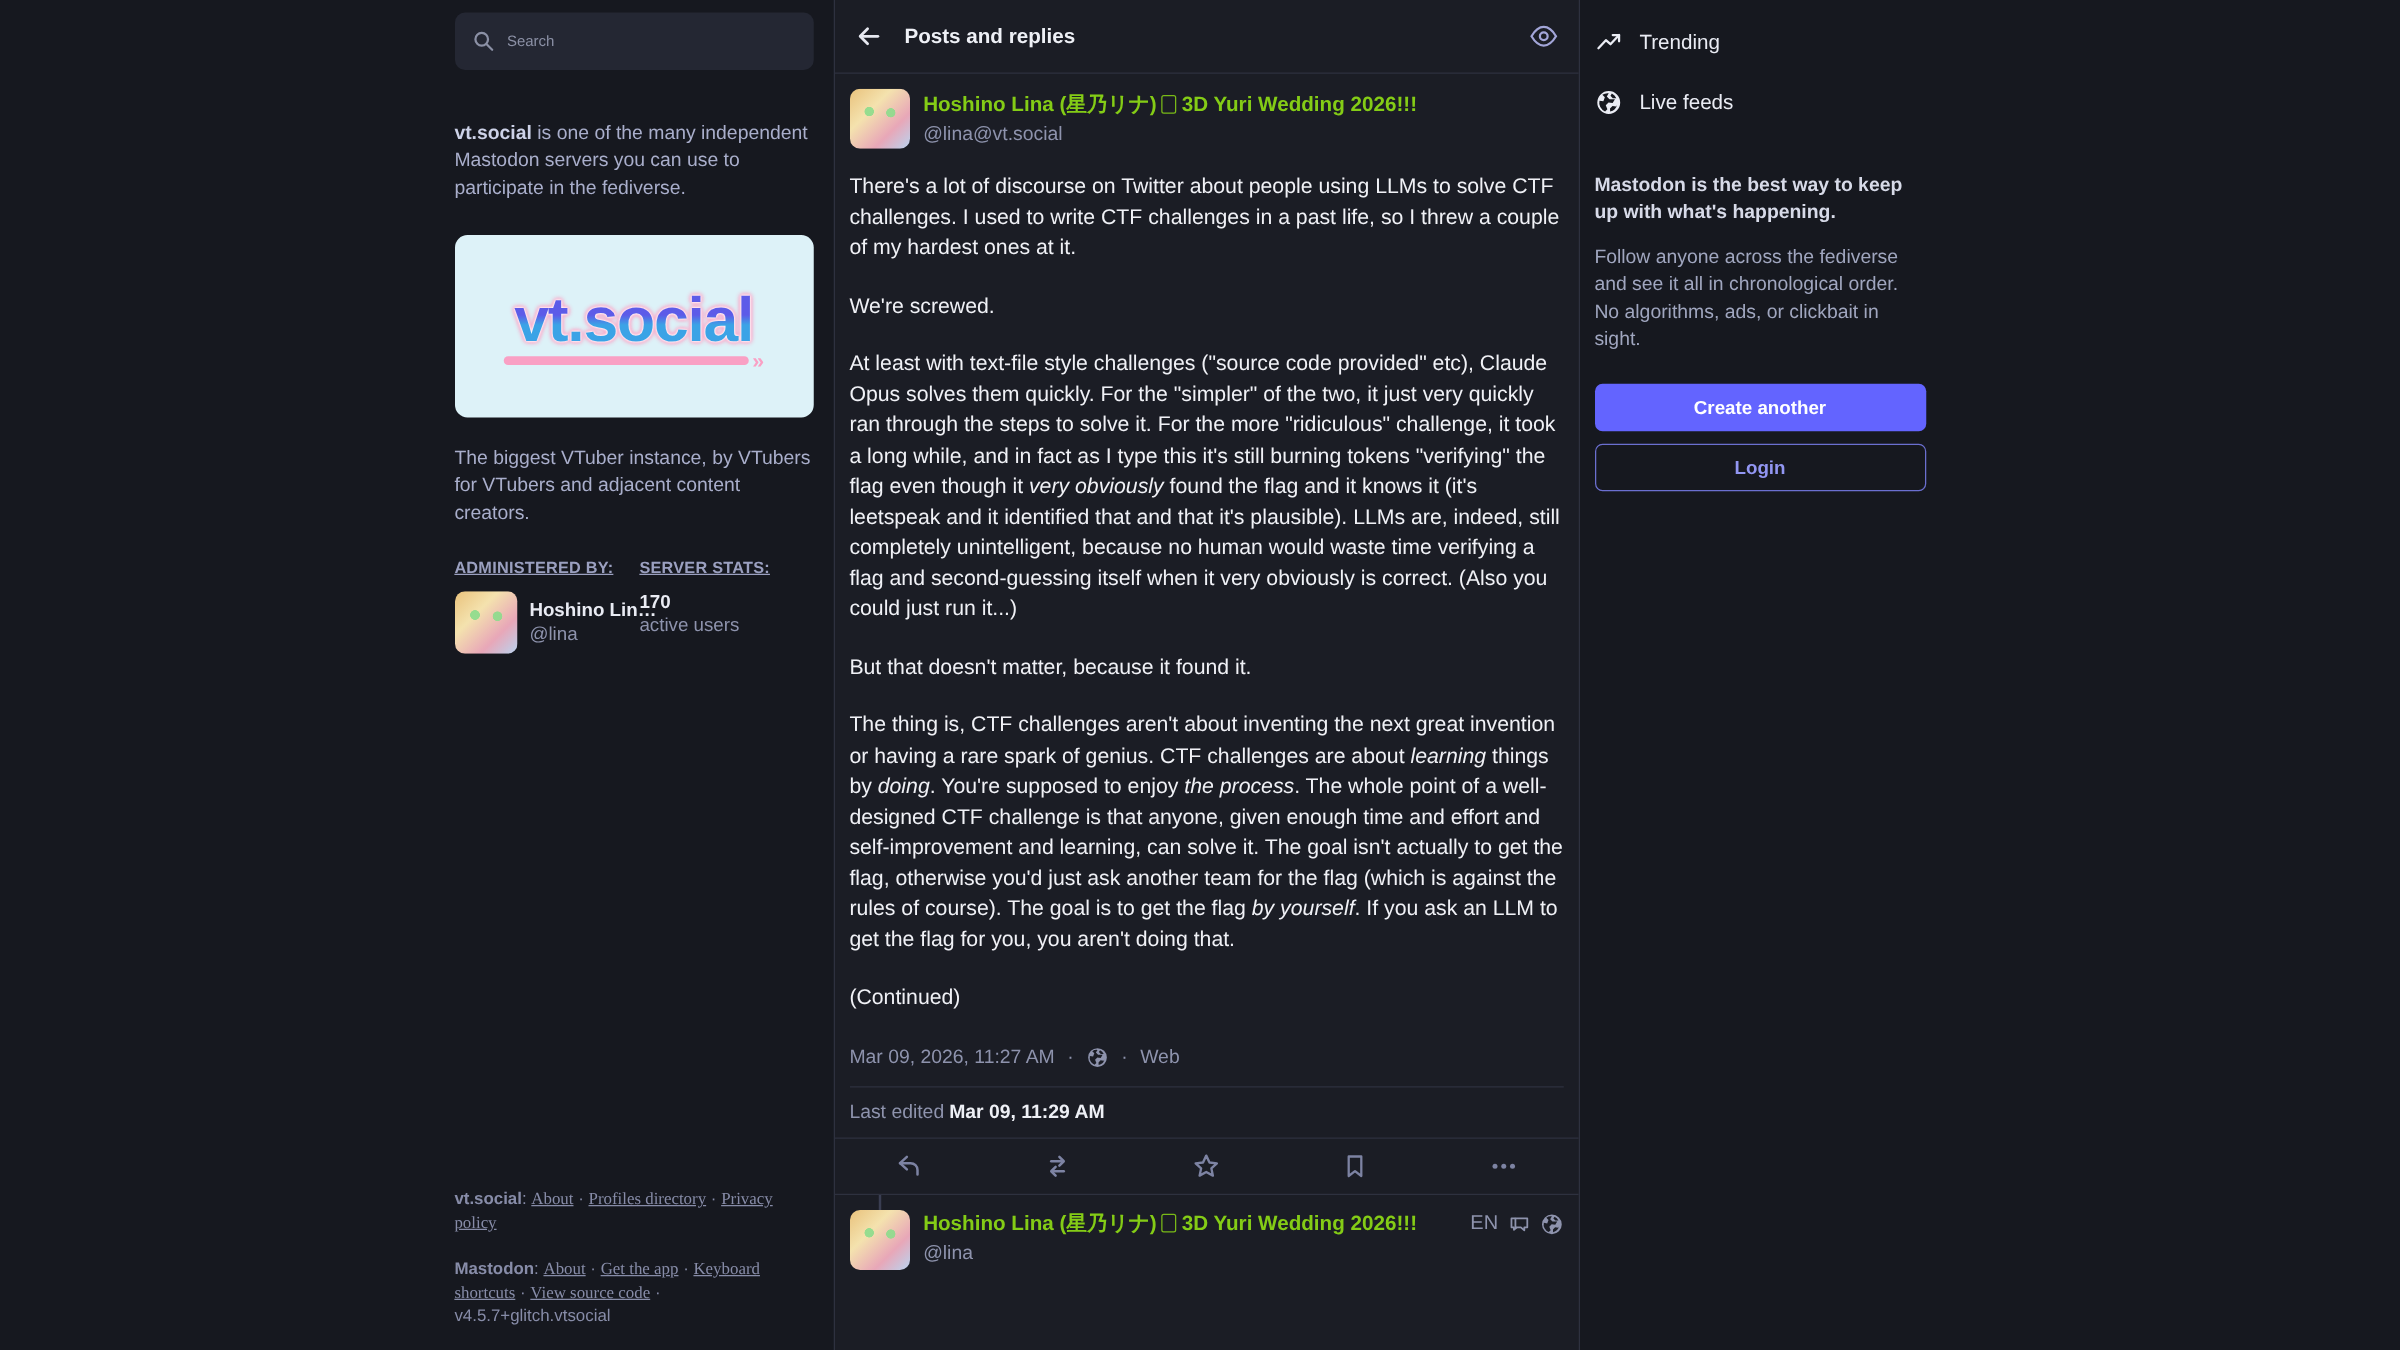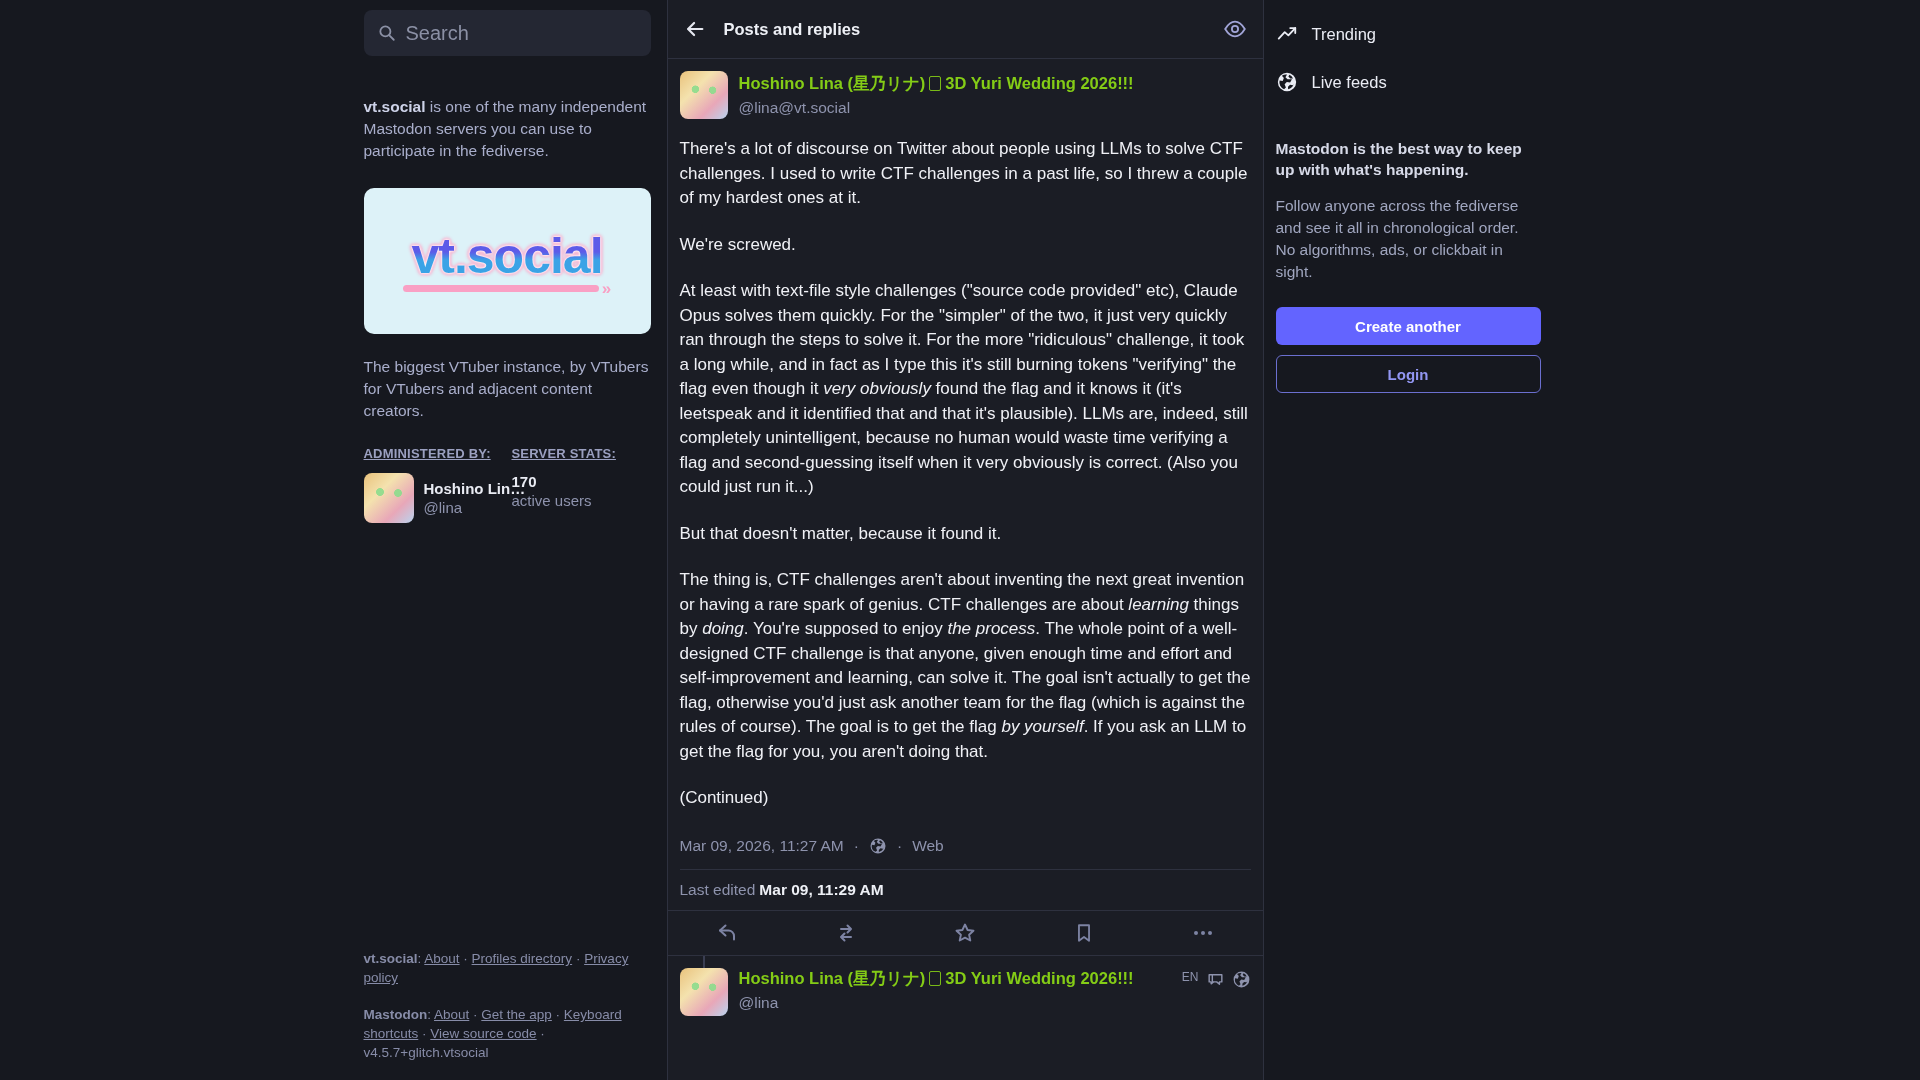--- a/index.html
+++ b/index.html
@@ -16,21 +16,21 @@
   
   .left-col { width: 287px; margin-right: 16px; display: flex; flex-direction: column; height: 1080px; }
   .search-box {
     margin-top: 10px; height: 46px; background: var(--c-input-background);
     border-radius: 8px; display: flex; align-items: center; padding: 0 14px; gap: 10px;
     color: #8b90a5; flex: none;
   }
   .search-box svg { flex: none; }
   .search-input {
     background: transparent; border: none; outline: none; width: 100%;
-    font-size: 20px; color: #c9cddd; font-family: inherit;
+    font-size: 12px; color: #c9cddd; font-family: inherit;
   }
   .search-input::placeholder { color: #8b90a5; }
   .about, .tagline { margin-top: 40px; font-size: 15.5px; line-height: 22px; color: var(--c-sidebar-text); }
   .about strong { color: #cdd2e8; }
   .logo-card {
     margin-top: 26px; height: 146px; border-radius: 10px; flex: none;
     background: var(--c-logo-card-bg);
     display: flex; flex-direction: column; align-items: center; justify-content: center;
   }
   .logo-word {
@@ -58,21 +58,21 @@
   .admin-avatar { width: 50px; height: 50px; }
   .admin-texts { min-width: 0; }
   .admin-name { font-size: 15px; font-weight: bold; color: #e9ebf3; white-space: nowrap; }
   .admin-handle, .stat-label { font-size: 15px; color: var(--c-text-muted); margin-top: 2px; }
   .stat-num { font-size: 15px; font-weight: bold; color: #e9ebf3; }
   .left-spacer { flex: 1; }
   .sidebar-footer { font-size: 13.5px; line-height: 19px; color: #878ca8; padding-bottom: 18px; }
   .sidebar-footer p { margin-bottom: 18px; }
   .sidebar-footer p:last-child { margin-bottom: 0; }
   .sidebar-footer strong { font-weight: bold; }
-  .sidebar-footer a.u { color: inherit; text-decoration: underline; cursor: pointer; }
+  .sidebar-footer a.u { color: inherit; text-decoration: underline; cursor: pointer; font-family: Liberation Serif, serif; }
 
   
   .center-col {
     width: 597px; height: 1080px; overflow: hidden;
     background: var(--c-column-background);
     border-left: 1px solid var(--c-border); border-right: 1px solid var(--c-border);
     display: flex; flex-direction: column;
   }
   .col-header {
     height: 59px; flex: none; display: flex; align-items: center; gap: 18px;
@@ -105,21 +105,21 @@
     border-top: 1px solid var(--c-border); border-bottom: 1px solid var(--c-border);
     margin: 0 -12px; padding: 10px 0; display: flex;
   }
   .action-btn { flex: 1; background: none; border: none; color: var(--c-icon-muted); cursor: pointer; display: flex; justify-content: center; align-items: center; }
 
   .reply-item { padding: 12px; display: flex; gap: 11px; position: relative; }
   .thread-line { position: absolute; left: 35px; top: 0; width: 2px; height: 12px; background: #3a3e52; }
   .avatar-sm { width: 48px; height: 48px; }
   .reply-main { flex: 1; min-width: 0; display: flex; }
   .reply-badges { margin-left: auto; display: flex; align-items: flex-start; gap: 7px; color: var(--c-text-muted); padding-top: 2px; }
-  .lang-badge { font-size: 12px; }
+  .lang-badge { font-size: 16px; }
 
   
   .right-col { width: 265px; margin-left: 12px; padding-top: 10px; }
   .nav-item { display: flex; align-items: center; gap: 14px; height: 48px; font-size: 16.5px; font-weight: 500; color: #eaecf4; cursor: pointer; }
   .nav-item svg { color: #eaecf4; }
   .promo-heading { margin-top: 32px; font-size: 15.5px; font-weight: bold; line-height: 21px; color: #d7dae8; }
   .promo-desc { margin-top: 15px; font-size: 15.5px; line-height: 22px; color: #a0a6bf; }
   .btn { width: 100%; height: 38px; border-radius: 6px; font-size: 15px; font-weight: bold; font-family: inherit; cursor: pointer; }
   .btn-primary { margin-top: 24px; background: var(--c-accent); border: none; color: #ffffff; }
   .btn-outline { margin-top: 10px; background: transparent; border: 1px solid var(--c-login-border); color: var(--c-login-text); }

